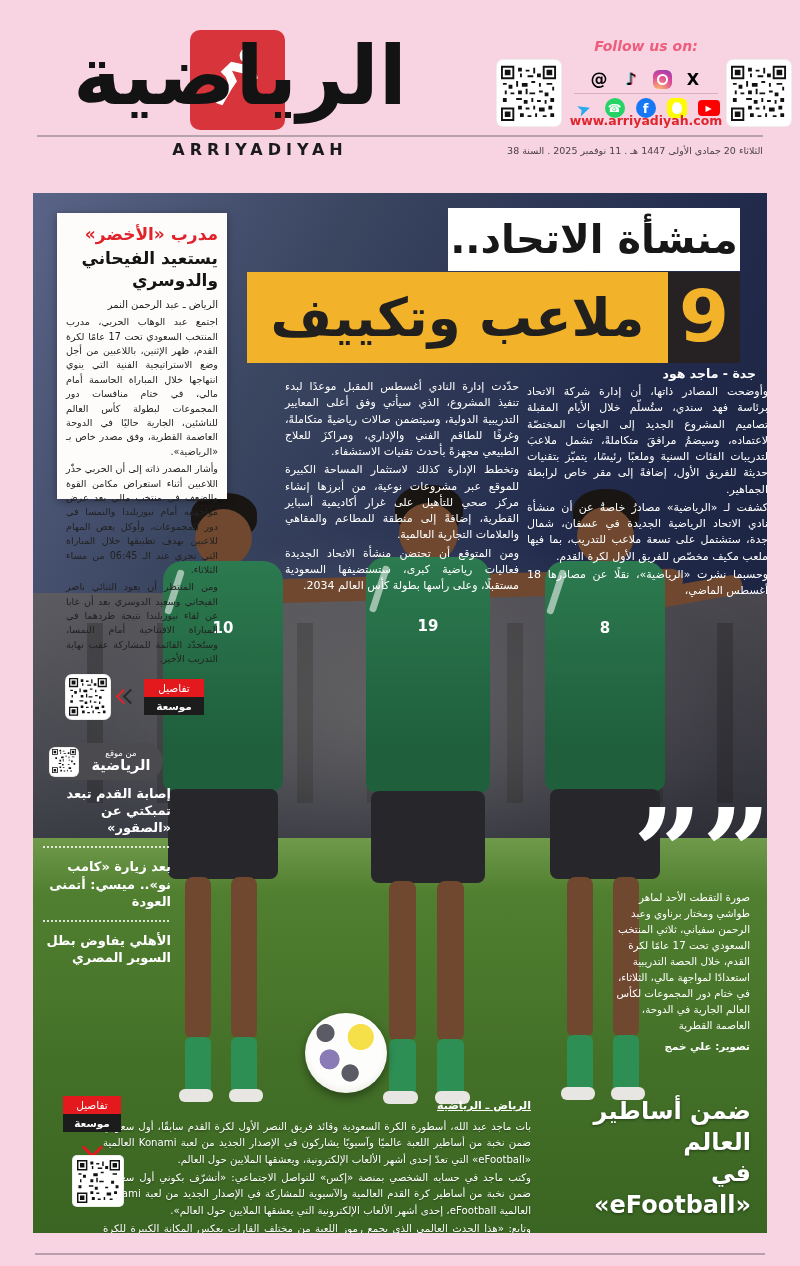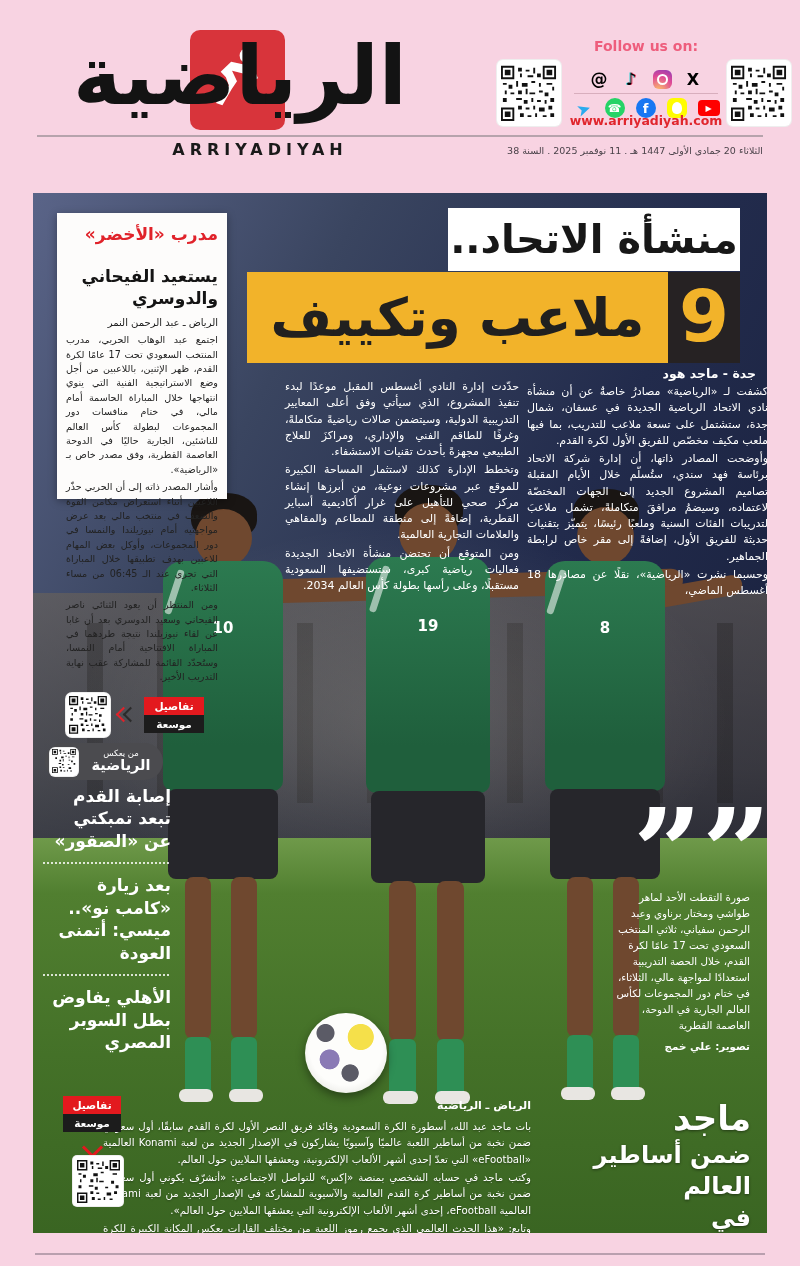--- a/index.html
+++ b/index.html
@@ -4,21 +4,21 @@
 <style>
   html,body{margin:0;padding:0;}
   body{width:800px;height:1266px;background:#f8d3e2;font-family:"DejaVu Sans",sans-serif;position:relative;overflow:hidden;}
   .abs{position:absolute;}
   
   .hdr-rule{left:37px;top:135px;width:726px;height:2px;background:#9a8f96;opacity:.7;}
   .logo-wrap{left:40px;top:22px;width:400px;height:118px;}
   .logo-red{left:150px;top:8px;width:95px;height:100px;background:#d8343b;border-radius:10px;}
   .logo-ar{left:0;top:0;width:400px;height:110px;font-size:82px;font-weight:bold;color:#131313;text-align:center;line-height:108px;direction:rtl;}
   .logo-latin{left:110px;top:140px;width:300px;text-align:center;font-size:16px;font-weight:bold;letter-spacing:5px;color:#1a1a1a;}
-  .follow{left:566px;top:38px;width:160px;text-align:center;font-size:14px;color:#ee5d7c;font-weight:bold;}
+  .follow{left:566px;top:38px;width:160px;text-align:center;font-size:14px;color:#ee5d7c;font-weight:bold;font-style:italic;}
   .qr-card{background:#fff;border-radius:6px;box-shadow:0 0 0 1px #eee;display:flex;align-items:center;justify-content:center;}
   .qr-card svg{width:86%;height:86%;}
   .qr-hdr-l{left:497px;top:60px;width:64px;height:66px;}
   .qr-hdr-r{left:727px;top:60px;width:64px;height:66px;}
   .soc-grid{left:566px;top:66px;width:160px;}
   .soc-row{display:flex;justify-content:center;gap:11px;align-items:center;height:26px;}
   .soc-sep{border-top:1px solid #d8aebd;margin:1px 8px;}
   .si{width:21px;height:21px;display:flex;align-items:center;justify-content:center;font-weight:bold;}
   .si-threads{font-size:17px;color:#000;}
   .si-tiktok{font-size:17px;color:#000;text-shadow:1px 0 #e8335a,-1px 0 #35d0d4;}
@@ -44,31 +44,31 @@
   .ybar{left:214px;top:79px;width:421px;height:91px;background:#f2b32a;color:#21201f;font-size:53px;font-weight:bold;line-height:91px;text-align:center;direction:rtl;letter-spacing:-1px;}
   .ninebox{left:635px;top:79px;width:72px;height:91px;background:#262223;color:#f2b32a;font-size:72px;font-weight:bold;line-height:88px;text-align:center;}
   .lead-byline{left:482px;top:173px;width:241px;text-align:right;color:#fff;font-size:12.5px;font-weight:bold;direction:rtl;}
   .lead-col{color:#fff;font-size:11px;line-height:1.48;text-align:justify;direction:rtl;margin-left:12px;}
   .lead-col p{margin:0 0 2px 0;}
   .col-right{left:482px;top:191px;width:241px;}
   .col-mid{left:240px;top:186px;width:234px;}
   
   .card{left:24px;top:20px;width:170px;height:286px;background:#fdfcfb;box-shadow:0 2px 8px rgba(0,0,0,.35);padding:10px 9px;box-sizing:border-box;direction:rtl;}
   .card-h-red{color:#e0222a;font-size:17px;font-weight:bold;text-align:right;line-height:1.3;}
-  .card-h-blk{color:#141414;font-size:17px;font-weight:bold;text-align:right;line-height:1.3;margin-top:20px;}
+  .card-h-blk{color:#141414;font-size:17px;font-weight:bold;text-align:right;line-height:1.3;margin-top:2px;}
   .card-byline{color:#1b1b1b;font-size:10px;font-weight:normal;text-align:right;margin-top:8px;}
   .card-body{color:#222;font-size:9.6px;line-height:1.5;text-align:justify;margin-top:5px;}
   .card-body p{margin:0 0 3px 0;}
   .badge-row{display:flex;align-items:center;justify-content:flex-start;gap:8px;margin-top:8px;direction:ltr;}
   .badge-qr{width:44px;height:44px;}
   .chevs{display:flex;gap:2px;}
   .chev{width:9px;height:9px;border-left:2.5px solid #e0222a;border-bottom:2.5px solid #e0222a;transform:rotate(45deg);}
   .chev.dark{border-color:#2b2b2b;margin-left:-6px;}
   .stack{display:flex;flex-direction:column;width:60px;}
-  .stack .r{background:#e3191e;color:#fff;font-size:10.5px;font-weight:bold;text-align:center;padding:3px 7px;}
+  .stack .r{background:#e3191e;color:#fff;font-size:10.5px;font-weight:normal;text-align:center;padding:3px 7px;}
   .stack .b{background:#1c1c1c;color:#fff;font-size:10.5px;font-weight:bold;text-align:center;padding:3px 0;}
   
   .arm{background:#6f482f;border-radius:12px;}
   .player .hair{position:absolute;background:#191513;border-radius:46% 46% 40% 40%;}
   .player .face{position:absolute;background:#6f482f;border-radius:50%;}
   .player .torso{position:absolute;background:linear-gradient(#2c7a50,#1f5f3c 80%);border-radius:20px 20px 10px 10px;}
   .player .stripe{position:absolute;width:7px;background:rgba(255,255,255,.55);border-radius:3px;}
   .player .num{position:absolute;color:#fff;font-size:15px;font-weight:bold;text-align:center;width:100%;}
   .player .shorts{position:absolute;background:#26262b;border-radius:8px;}
   .player .leg{position:absolute;background:#6f482f;border-radius:8px;}
@@ -82,32 +82,32 @@
       radial-gradient(circle at 25% 25%,#5b5b66 0 10%,transparent 11%),
       radial-gradient(circle at 50% 45%,#fdfdfb 0 60%,#d8d8d2 100%);
     box-shadow:0 4px 10px rgba(0,0,0,.4);}
   
   .rail-badge{left:12px;top:550px;width:118px;height:37px;background:#4b4b4f;border-radius:19px;display:flex;align-items:center;gap:6px;padding:0 5px;box-sizing:border-box;direction:ltr;}
   .rail-badge .q{width:28px;height:28px;border-radius:5px;}
   .rail-badge .t{color:#fff;text-align:center;flex:1;direction:rtl;line-height:1.05;}
   .rail-badge .t .s1{font-size:8.5px;display:block;}
   .rail-badge .t .s2{font-size:14.5px;font-weight:bold;display:block;}
   .rail{left:8px;top:592px;width:130px;direction:rtl;}
-  .rail-item{color:#fff;font-size:17px;font-weight:bold;line-height:1.32;text-align:right;}
+  .rail-item{color:#fff;font-size:13px;font-weight:bold;line-height:1.32;text-align:right;}
   .rail-div{border-top:2px dotted rgba(255,255,255,.8);margin:10px 2px;}
   
   .quote-mark{left:600px;top:600px;width:130px;color:#fff;font-size:120px;font-weight:bold;line-height:1;text-align:right;font-family:"DejaVu Serif",serif;}
   .caption{left:583px;top:697px;width:134px;color:#fff;font-size:10.3px;line-height:1.55;text-align:right;direction:rtl;}
   .caption .credit{display:block;margin-top:5px;font-weight:bold;}
   
   .b-head{left:518px;top:903px;width:200px;color:#fff;text-align:right;direction:rtl;line-height:1.3;text-shadow:0 1px 3px rgba(0,0,0,.45);}
   .b-head .l1{font-size:34px;font-weight:bold;display:block;}
   .b-head .l2{font-size:24px;font-weight:bold;display:block;}
   .b-head .l3{font-size:24px;font-weight:bold;display:block;}
-  .b-byline{left:300px;top:906px;width:198px;color:#fff;font-size:11px;font-weight:bold;text-align:right;direction:rtl;}
+  .b-byline{left:300px;top:906px;width:198px;color:#fff;font-size:11px;font-weight:bold;text-align:right;direction:rtl;text-decoration:underline;}
   .b-body{left:70px;top:926px;width:428px;color:#fff;font-size:10.2px;line-height:1.6;text-align:justify;direction:rtl;text-shadow:0 1px 2px rgba(0,0,0,.35);}
   .b-body p{margin:0 0 2px 0;}
   .b-badge{left:30px;top:903px;width:58px;}
   .chev-down{width:12px;height:12px;border-right:3px solid #e3191e;border-bottom:3px solid #e3191e;transform:rotate(45deg);margin:8px auto 0;}
   .b-qr{left:40px;top:963px;width:50px;height:50px;border-radius:4px;}
   .foot-rule{left:35px;top:1253px;width:730px;height:2px;background:#b99fae;}
 </style>
 </head>
 <body>
 
@@ -218,22 +218,22 @@
   </div>
 
   <div class="abs ball"></div>
 
   <div class="abs kicker">منشأة الاتحاد..</div>
   <div class="abs ybar">ملاعب وتكييف</div>
   <div class="abs ninebox">9</div>
   <div class="abs lead-byline">جدة - ماجد هود</div>
 
   <div class="abs lead-col col-right">
+    <p>وأوضحت المصادر ذاتها، أن إدارة شركة الاتحاد برئاسة فهد سندي، ستُسلّم خلال الأيام المقبلة تصاميم المشروع الجديد إلى الجهات المختصّة لاعتماده، وسيضمُ مرافقَ متكاملةً، تشمل ملاعبَ لتدريبات الفئات السنية وملعبًا رئيسًا، يتميّز بتقنيات حديثة للفريق الأول، إضافةً إلى مقر خاص لرابطة الجماهير.</p>
     <p>كشفت لـ «الرياضية» مصادرُ خاصةٌ عن أن منشأة نادي الاتحاد الرياضية الجديدة في عسفان، شمال جدة، ستشتمل على تسعة ملاعب للتدريب، بما فيها ملعب مكيف مخصّص للفريق الأول لكرة القدم.</p>
-    <p>وأوضحت المصادر ذاتها، أن إدارة شركة الاتحاد برئاسة فهد سندي، ستُسلّم خلال الأيام المقبلة تصاميم المشروع الجديد إلى الجهات المختصّة لاعتماده، وسيضمُ مرافقَ متكاملةً، تشمل ملاعبَ لتدريبات الفئات السنية وملعبًا رئيسًا، يتميّز بتقنيات حديثة للفريق الأول، إضافةً إلى مقر خاص لرابطة الجماهير.</p>
     <p>وحسبما نشرت «الرياضية»، نقلًا عن مصادرها 18 أغسطس الماضي،</p>
   </div>
   <div class="abs lead-col col-mid">
     <p>حدّدت إدارة النادي أغسطس المقبل موعدًا لبدء تنفيذ المشروع، الذي سيأتي وفق أعلى المعايير التدريبية الدولية، وسيتضمن صالات رياضيةً متكاملةً، وغرفًا للطاقم الفني والإداري، ومراكزَ للعلاج الطبيعي مجهزةً بأحدث تقنيات الاستشفاء.</p>
     <p>وتخطط الإدارة كذلك لاستثمار المساحة الكبيرة للموقع عبر مشروعات نوعية، من أبرزها إنشاء مركز صحي للتأهيل على غرار أكاديمية أسباير القطرية، إضافةً إلى منطقة للمطاعم والمقاهي والعلامات التجارية العالمية.</p>
     <p>ومن المتوقع أن تحتضن منشأة الاتحاد الجديدة فعاليات رياضية كبرى، ستستضيفها السعودية مستقبلًا، وعلى رأسها بطولة كأس العالم 2034.</p>
   </div>
 
   <div class="abs card">
     <div class="card-h-red">مدرب «الأخضر»</div>
@@ -261,40 +261,39 @@
     </div>
   </div>
 
   <div class="abs rail-badge">
     <span class="qr-card q">
       <svg viewBox="0 0 29 29">
           <path fill="#111" fill-rule="evenodd" d="M0 0h7v7H0z M1 1v5h5V1z M2 2h3v3H2z M22 0h7v7h-7z M23 1v5h5V1z M24 2h3v3h-3z M0 22h7v7H0z M1 23v5h5v-5z M2 24h3v3H2z M9 1h2v2H9z M13 2h2v1h-2z M10 4h1v2h-1z M14 5h3v1h-3z M19 4h2v2h-2z M4 10h2v2H4z M11 9h3v2h-3z M16 8h2v1h-2z M20 9h1v2h-1z M24 9h3v1h-3z M9 13h2v2H9z M13 12h1v3h-1z M20 13h2v1h-2z M23 14h2v2h-2z M8 17h3v1H8z M12 18h2v2h-2z M19 18h2v1h-2z M26 17h2v2h-2z M9 21h2v2H9z M13 22h2v1h-2z M20 22h3v2h-3z M10 25h2v2h-2z M14 26h2v1h-2z M18 25h1v2h-1z M22 26h2v1h-2z"></path>
         </svg>
     </span>
     <span class="t">
-      <span class="s1">من يعكس</span>
+      <span class="s1">من موقع</span>
       <span class="s2">الرياضية</span>
     </span>
   </div>
   <div class="abs rail">
     <div class="rail-item">إصابة القدم تبعد تمبكتي عن «الصقور»</div>
     <div class="rail-div"></div>
     <div class="rail-item">بعد زيارة «كامب نو».. ميسي: أتمنى العودة</div>
     <div class="rail-div"></div>
     <div class="rail-item">الأهلي يفاوض بطل السوبر المصري</div>
   </div>
 
   <div class="abs quote-mark">””</div>
   <div class="abs caption">
     <span>صورة التقطت الأحد لماهر طواشي ومختار برناوي وعبد الرحمن سفياني، ثلاثي المنتخب السعودي تحت 17 عامًا لكرة القدم، خلال الحصة التدريبية استعدادًا لمواجهة مالي، الثلاثاء، في ختام دور المجموعات لكأس العالم الجارية في الدوحة، العاصمة القطرية</span>
     <span class="credit">تصوير: علي خمج</span>
   </div>
 
   <div class="abs b-head">
-    <span class="l1">ماجد</span>
     <span class="l2">ضمن أساطير العالم</span>
     <span class="l3">في «eFootball»</span>
   </div>
   <div class="abs b-byline">الرياض ـ الرياضية</div>
   <div class="abs b-body">
     <p>بات ماجد عبد الله، أسطورة الكرة السعودية وقائد فريق النصر الأول لكرة القدم سابقًا، أول سعودي ضمن نخبة من أساطير اللعبة عالميًا وآسيويًا يشاركون في الإصدار الجديد من لعبة Konami العالمية «eFootball» التي تعدّ إحدى أشهر الألعاب الإلكترونية، ويعشقها الملايين حول العالم.</p>
     <p>وكتب ماجد في حسابه الشخصي بمنصة «إكس» للتواصل الاجتماعي: «أتشرّف بكوني أول سعودي ضمن نخبة من أساطير كرة القدم العالمية والآسيوية للمشاركة في الإصدار الجديد من لعبة Konami العالمية eFootball، إحدى أشهر الألعاب الإلكترونية التي يعشقها الملايين حول العالم».</p>
     <p>وتابع: «هذا الحدث العالمي الذي يجمع رموز اللعبة من مختلف القارات يعكس المكانة الكبيرة للكرة السعودية وتأثيرها المتنامي على الصعيدين الإقليمي والدولي».</p>
   </div>
   <div class="abs b-badge">

